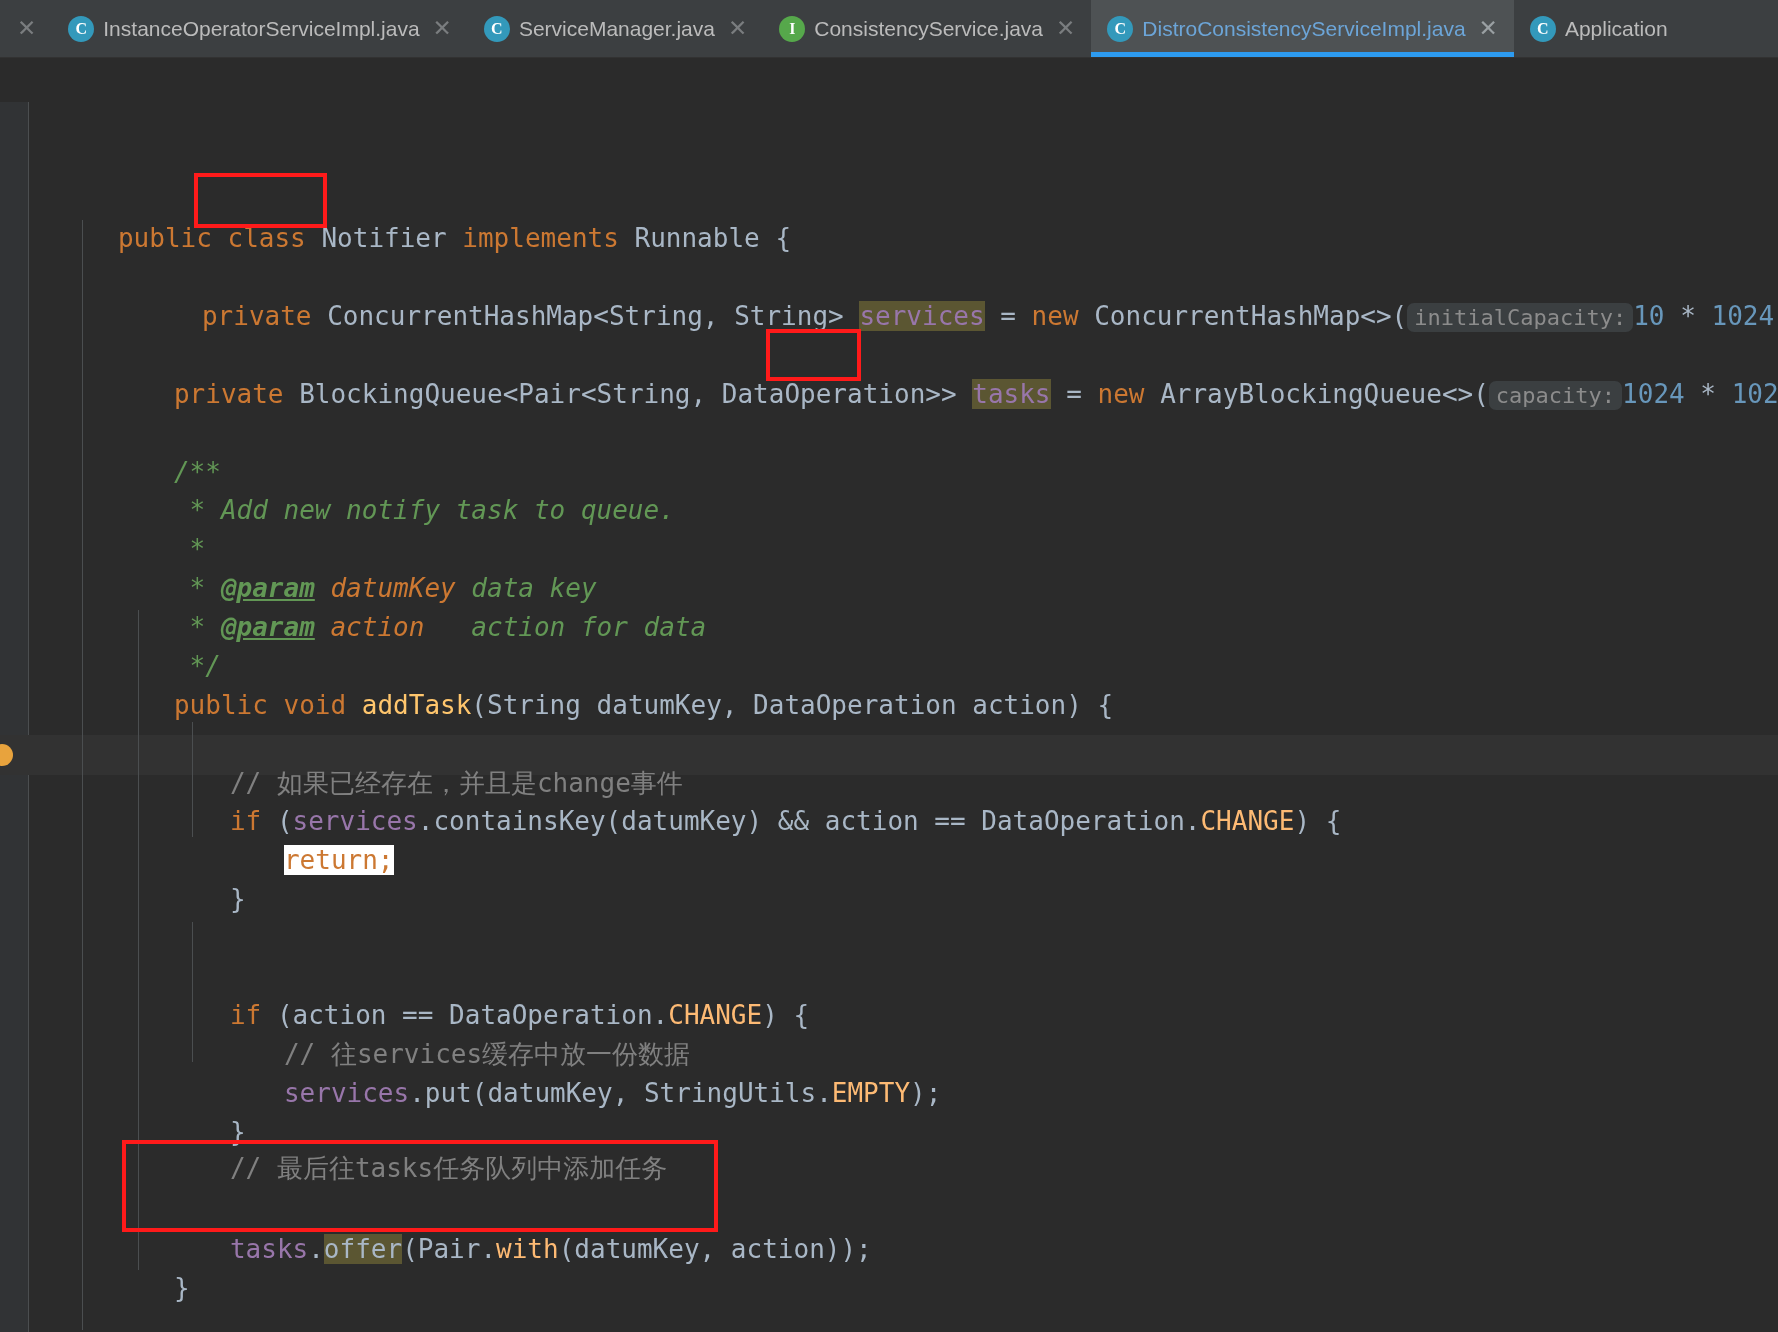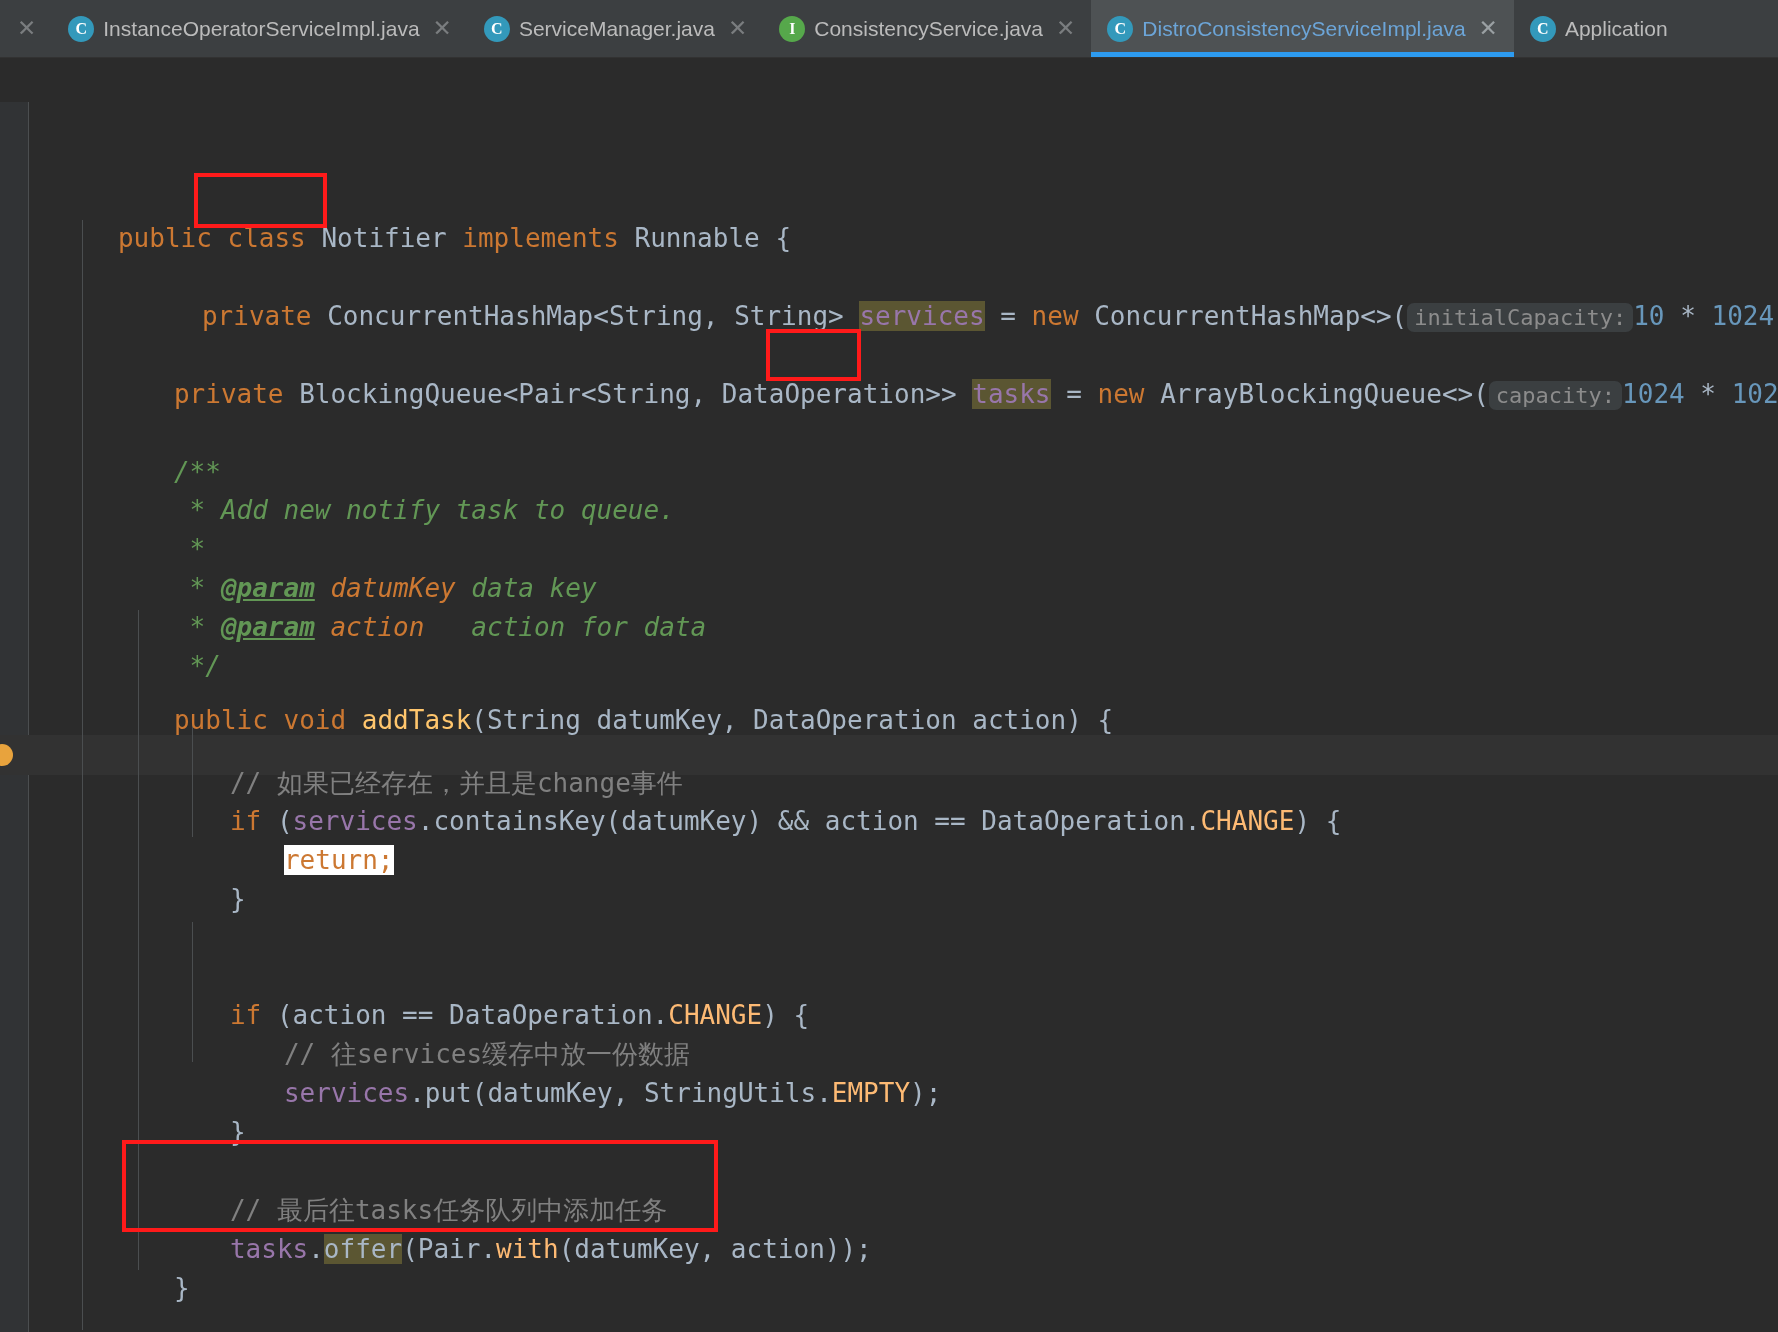--- a/index.html
+++ b/index.html
@@ -183,21 +183,21 @@
       <span class="cmt"> * </span><span class="cmt-tag">@param</span><span class="cmt-pname"> action</span><span class="cmt">   action for data</span>
     </div>
     <div class="ln" style="top:428px;padding-left:80px;">
       <span class="cmt"> * </span><span class="cmt-tag">@param</span><span class="cmt-pname"> datumKey</span><span class="cmt"> data key</span>
     </div>
     <div class="ln" style="top:506px;padding-left:80px;">
       <span class="cmt"> */</span>
     </div>
 
     
-    <div class="ln" style="top:560px;padding-left:80px;">
+    <div class="ln" style="top:545px;padding-left:80px;">
       <span class="kw">public void </span><span class="meth">addTask</span><span class="type">(String datumKey, DataOperation action) {</span>
     </div>
 
     
     <div class="ln" style="top:623px;padding-left:136px;">
       <span class="lcmt">// 如果已经存在，并且是change事件</span>
     </div>
 
     
     <div class="ln" style="top:661px;padding-left:136px;">
@@ -230,21 +230,21 @@
     <div class="ln" style="top:933px;padding-left:190px;">
       <span class="field">services</span><span class="plain">.put(datumKey, StringUtils.</span><span class="sconst">EMPTY</span><span class="plain">);</span>
     </div>
 
     
     <div class="ln" style="top:972px;padding-left:136px;">
       <span class="plain">}</span>
     </div>
 
     
-    <div class="ln" style="top:1050px;padding-left:136px;">
+    <div class="ln" style="top:1008px;padding-left:136px;">
       <span class="lcmt">// 最后往tasks任务队列中添加任务</span>
     </div>
 
     
     <div class="ln" style="top:1089px;padding-left:136px;">
       <span class="field">tasks</span><span class="plain">.</span><span class="plain hl-ident">offer</span><span class="plain">(Pair.</span><span class="sconst">with</span><span class="plain">(datumKey, action));</span>
     </div>
 
     
     <div class="ln" style="top:1128px;padding-left:80px;">

